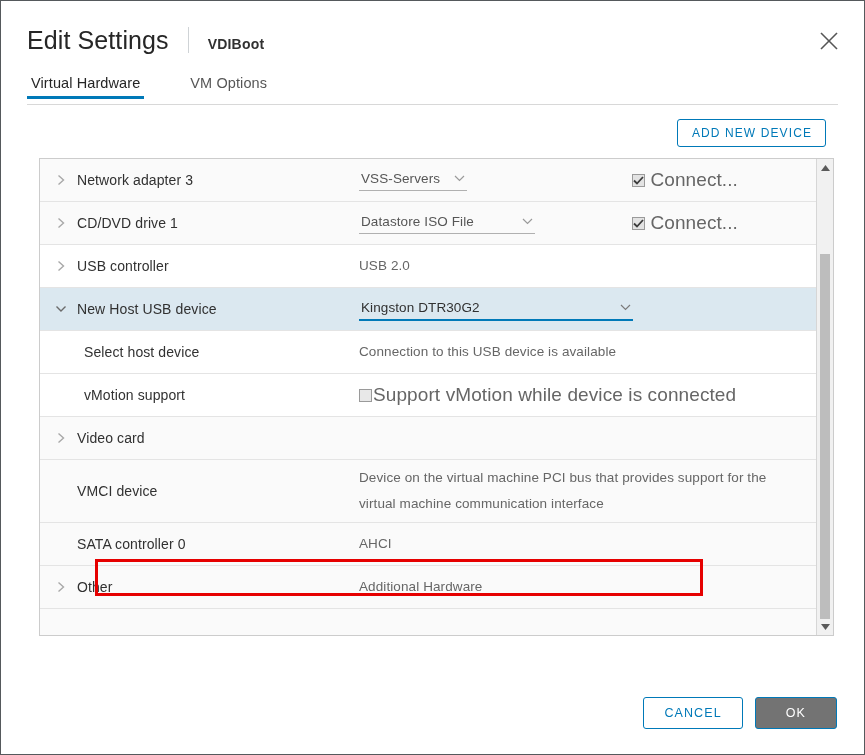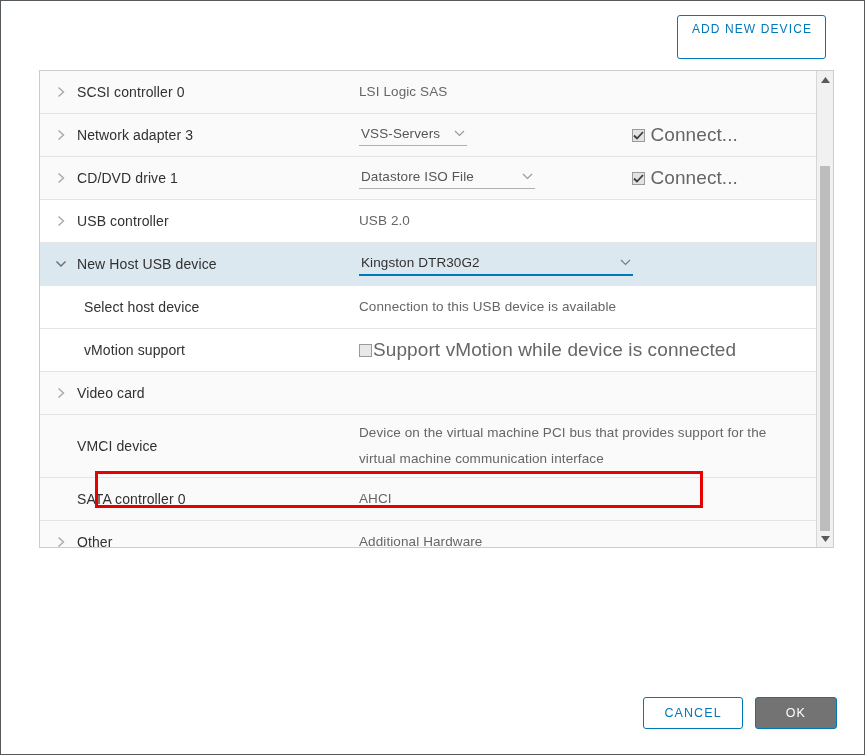--- a/index.html
+++ b/index.html
@@ -132,21 +132,21 @@
     justify-content: flex-end;
   }
   .btn-outline {
     font-family: "Liberation Sans", sans-serif;
     font-size: 12px;
     letter-spacing: 1.1px;
     color: #0079b8;
     background: #ffffff;
     border: 1px solid #0079b8;
     border-radius: 3px;
-    padding: 7px 13px 23px 14px;
+    padding: 7px 13px 7px 14px;
     cursor: pointer;
     line-height: 1;
   }
 
   
   .table-wrap {
     flex: 0 0 auto;
     margin: 0 30px 0 38px;
     border: 1px solid #cccccc;
     height: 478px;
@@ -356,46 +356,52 @@
     line-height: 1;
   }
 </style>
 </head>
 <body>
 
 <div class="bg-sliver"></div>
 
 <div class="dialog">
 
+  <div class="dlg-header">
+    <div class="title-row">
+      <div class="dlg-title">Edit Settings</div>
+      <div class="title-sep"></div>
+      <div class="dlg-subtitle">VDIBoot</div>
+    </div>
+
+    <div class="close-btn">
+      <svg width="26" height="26" viewBox="0 0 26 26">
+        <line x1="5" y1="5" x2="21" y2="21" stroke="#565656" stroke-width="1.6"></line>
+        <line x1="21" y1="5" x2="5" y2="21" stroke="#565656" stroke-width="1.6"></line>
+      </svg>
+    </div>
+
+    <div class="tabs">
+      <div class="tab active">Virtual Hardware</div>
+      <div class="tab">VM Options</div>
+    </div>
+  </div>
 
   <div class="toolbar">
     <button class="btn-outline">ADD NEW DEVICE</button>
   </div>
 
   <div class="table-wrap">
     <div class="table-inner">
 
       <div class="row partial">
         <div style="flex:0 0 319px;"></div>
 
       </div>
 
-      <div class="row">
-        <div class="row-label">
-          <span class="chev">
-            <svg width="8" height="12" viewBox="0 0 8 12">
-                <polyline points="1.5,1.5 6.5,6 1.5,10.5" fill="none" stroke="#a8a8a8" stroke-width="1.4"></polyline>
-              </svg>
-          </span>
-          <span class="label-text">SCSI controller 0</span>
-        </div>
-        <div class="row-value">
-          <span class="value-text">LSI Logic SAS</span>
-        </div>
-      </div>
 
       <div class="row">
         <div class="row-label">
           <span class="chev">
             <svg width="8" height="12" viewBox="0 0 8 12">
                 <polyline points="1.5,1.5 6.5,6 1.5,10.5" fill="none" stroke="#a8a8a8" stroke-width="1.4"></polyline>
               </svg>
           </span>
           <span class="label-text">Network adapter 3</span>
         </div>

